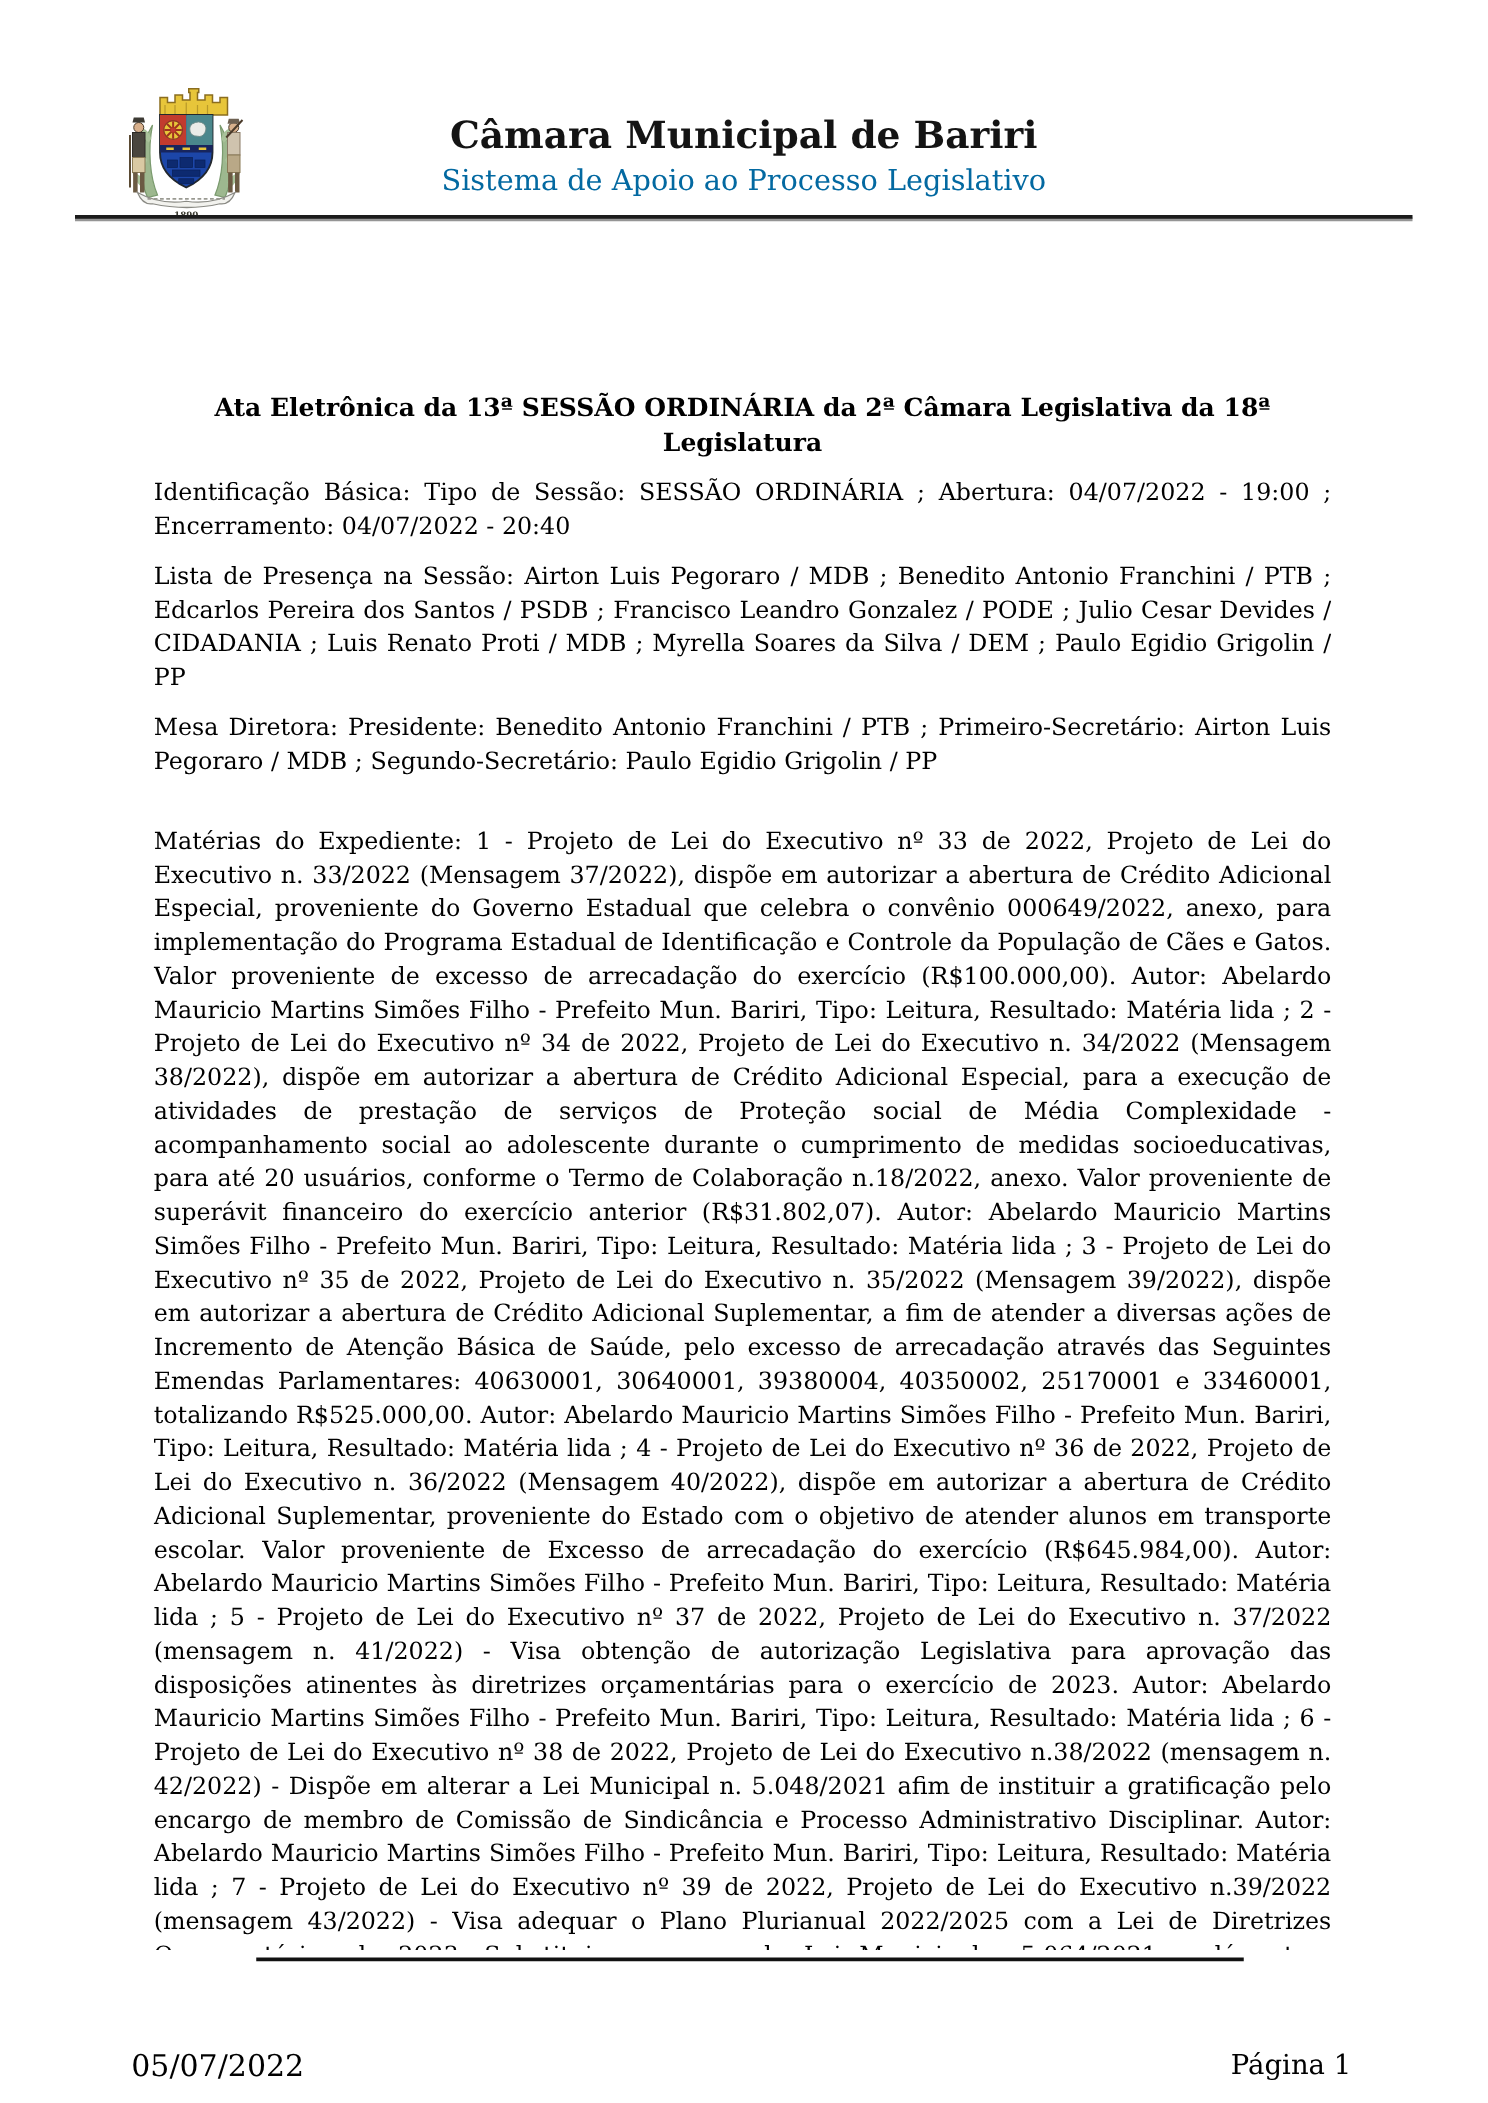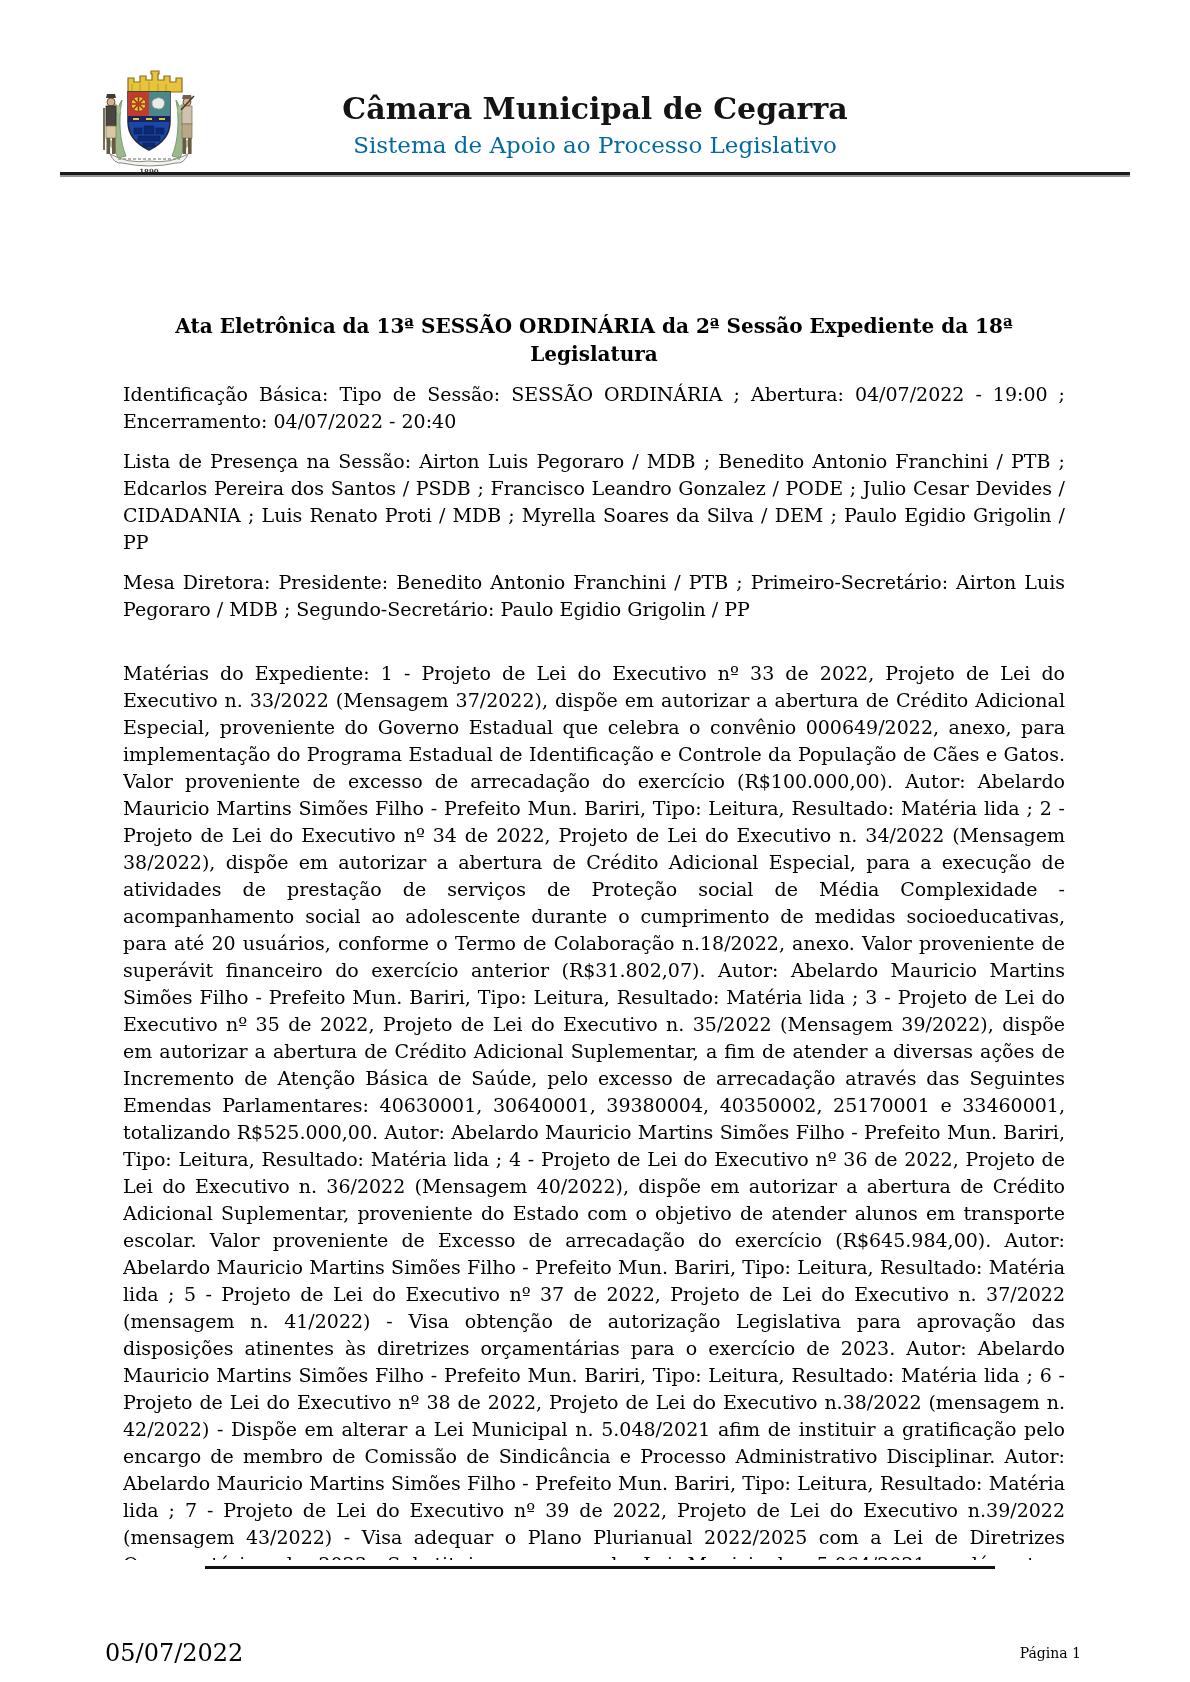--- a/index.html
+++ b/index.html
@@ -99,21 +99,21 @@
     position: absolute;
     left: 105px;
     top: 1641px;
     font-size: 24px;
     line-height: 24px;
   }
   .meta-page {
     position: absolute;
     right: 109px;
     top: 1641px;
-    font-size: 14px;
+    font-size: 22px;
     line-height: 24px;
   }
 </style>
 </head>
 <body>
 
 <div class="page">
 
   <svg class="logo" viewBox="0 0 122 106" xmlns="http://www.w3.org/2000/svg">
 
@@ -177,28 +177,28 @@
     </g>
 
     <g>
       <path d="M22,84 q18,10 39,7 q21,3 39,-7 q-4,10 -12,9 q-26,6 -54,0 q-8,1 -12,-9 Z" fill="#f2f2ee" stroke="#8a8a84" stroke-width="1"></path>
       <path d="M30,89 h62" stroke="#9a9a92" stroke-width="1.4" stroke-dasharray="3,2"></path>
     </g>
     <text x="61" y="104" text-anchor="middle" font-size="7" font-weight="bold" fill="#3a3a30" font-family="DejaVu Serif, serif">1890</text>
   </svg>
 
   <div class="header-text">
-    <div class="org-name">Câmara Municipal de Cegarra</div>
+    <div class="org-name">Câmara Municipal de Bariri</div>
     <div class="system-name">Sistema de Apoio ao Processo Legislativo</div>
   </div>
   <div class="header-rule"></div>
 
   <main class="content">
 
-    <h1 class="doc-title"><span>Ata Eletrônica da 13ª SESSÃO ORDINÁRIA da 2ª Sessão Expediente da 18ª</span><br><span>Legislatura</span></h1>
+    <h1 class="doc-title"><span>Ata Eletrônica da 13ª SESSÃO ORDINÁRIA da 2ª Câmara Legislativa da 18ª</span><br><span>Legislatura</span></h1>
 
     <p class="para"><b>Identificação Básica:</b><span> Tipo de Sessão: SESSÃO ORDINÁRIA ; Abertura: 04/07/2022 - 19:00 ; Encerramento: 04/07/2022 - 20:40</span></p>
 
     <p class="para"><b>Lista de Presença na Sessão:</b><span> Airton Luis Pegoraro / MDB ; Benedito Antonio Franchini / PTB ; Edcarlos Pereira dos Santos / PSDB ; Francisco Leandro Gonzalez / PODE ; Julio Cesar Devides / CIDADANIA ; Luis Renato Proti / MDB ; Myrella Soares da Silva / DEM ; Paulo Egidio Grigolin / PP</span></p>
 
     <p class="para"><b>Mesa Diretora:</b><span> Presidente: Benedito Antonio Franchini / PTB ; Primeiro-Secretário: Airton Luis Pegoraro / MDB ; Segundo-Secretário: Paulo Egidio Grigolin / PP</span></p>
 
     <p class="para materias-para"><b>Matérias do Expediente: </b><span id="materias-items"><b>1 - Projeto de Lei do Executivo nº 33 de 2022</b><span>, Projeto de Lei do Executivo n. 33/2022 (Mensagem 37/2022), dispõe em autorizar a abertura de Crédito Adicional Especial, proveniente do Governo Estadual que celebra o convênio 000649/2022, anexo, para implementação do Programa Estadual de Identificação e Controle da População de Cães e Gatos. Valor proveniente de excesso de arrecadação do exercício (R$100.000,00). Autor: Abelardo Mauricio Martins Simões Filho - Prefeito Mun. Bariri, Tipo: Leitura, Resultado: Matéria lida ; </span><b>2 - Projeto de Lei do Executivo nº 34 de 2022</b><span>, Projeto de Lei do Executivo n. 34/2022 (Mensagem 38/2022), dispõe em autorizar a abertura de Crédito Adicional Especial, para a execução de atividades de prestação de serviços de Proteção social de Média Complexidade - acompanhamento social ao adolescente durante o cumprimento de medidas socioeducativas, para até 20 usuários, conforme o Termo de Colaboração n.18/2022, anexo. Valor proveniente de superávit financeiro do exercício anterior (R$31.802,07). Autor: Abelardo Mauricio Martins Simões Filho - Prefeito Mun. Bariri, Tipo: Leitura, Resultado: Matéria lida ; </span><b>3 - Projeto de Lei do Executivo nº 35 de 2022</b><span>, Projeto de Lei do Executivo n. 35/2022 (Mensagem 39/2022), dispõe em autorizar a abertura de Crédito Adicional Suplementar, a fim de atender a diversas ações de Incremento de Atenção Básica de Saúde, pelo excesso de arrecadação através das Seguintes Emendas Parlamentares: 40630001, 30640001, 39380004, 40350002, 25170001 e 33460001, totalizando R$525.000,00. Autor: Abelardo Mauricio Martins Simões Filho - Prefeito Mun. Bariri, Tipo: Leitura, Resultado: Matéria lida ; </span><b>4 - Projeto de Lei do Executivo nº 36 de 2022</b><span>, Projeto de Lei do Executivo n. 36/2022 (Mensagem 40/2022), dispõe em autorizar a abertura de Crédito Adicional Suplementar, proveniente do Estado com o objetivo de atender alunos em transporte escolar. Valor proveniente de Excesso de arrecadação do exercício (R$645.984,00). Autor: Abelardo Mauricio Martins Simões Filho - Prefeito Mun. Bariri, Tipo: Leitura, Resultado: Matéria lida ; </span><b>5 - Projeto de Lei do Executivo nº 37 de 2022</b><span>, Projeto de Lei do Executivo n. 37/2022 (mensagem n. 41/2022) - Visa obtenção de autorização Legislativa para aprovação das disposições atinentes às diretrizes orçamentárias para o exercício de 2023. Autor: Abelardo Mauricio Martins Simões Filho - Prefeito Mun. Bariri, Tipo: Leitura, Resultado: Matéria lida ; </span><b>6 - Projeto de Lei do Executivo nº 38 de 2022</b><span>, Projeto de Lei do Executivo n.38/2022 (mensagem n. 42/2022) - Dispõe em alterar a Lei Municipal n. 5.048/2021 afim de instituir a gratificação pelo encargo de membro de Comissão de Sindicância e Processo Administrativo Disciplinar. Autor: Abelardo Mauricio Martins Simões Filho - Prefeito Mun. Bariri, Tipo: Leitura, Resultado: Matéria lida ; </span><b>7 - Projeto de Lei do Executivo nº 39 de 2022</b><span>, Projeto de Lei do Executivo n.39/2022 (mensagem 43/2022) - Visa adequar o Plano Plurianual 2022/2025 com a Lei de Diretrizes Orçamentárias de 2023. Substitui os anexos da Lei Municipal n.5.064/2021 e dá outras providências. Autor: Abelardo Mauricio Martins Simões Filho - Prefeito Mun. Bariri, Tipo: Leitura, Resultado: Matéria lida ; </span></span></p>
 
   </main>

